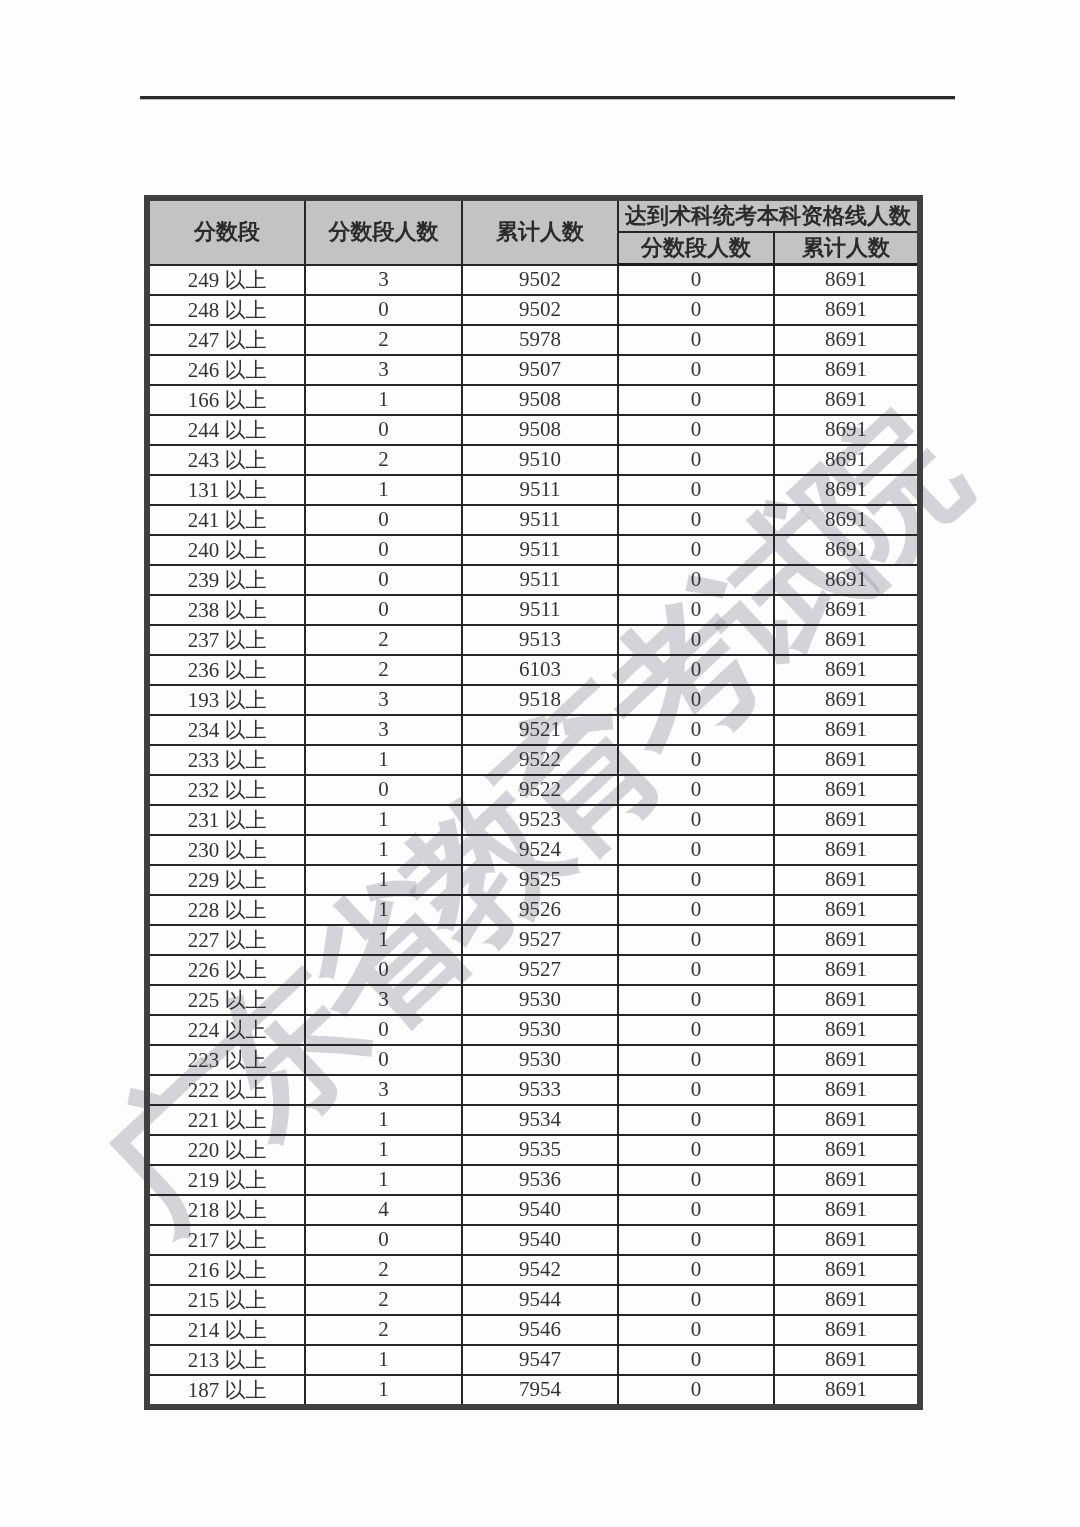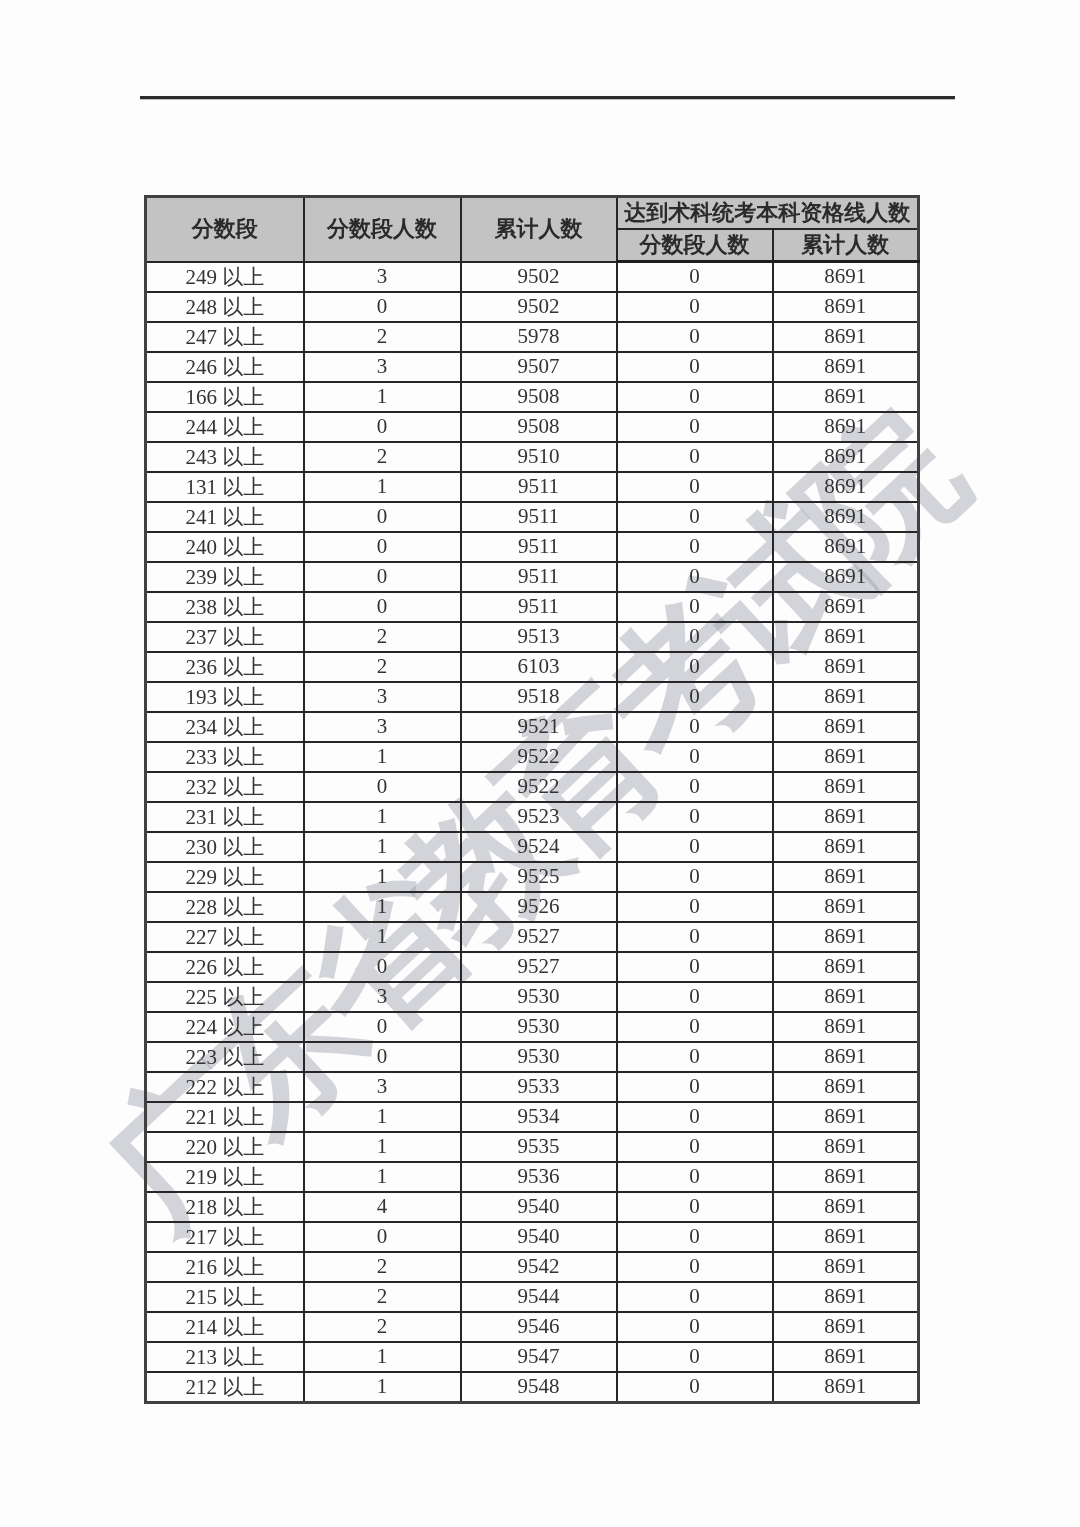--- a/index.html
+++ b/index.html
@@ -52,21 +52,21 @@
   }
   table.score-table th,
   table.score-table td {
     border: 2px solid #262626;
     text-align: center;
     vertical-align: middle;
     padding: 0;
     overflow: hidden;
   }
   table.score-table {
-    border: 3px solid #404040;
+    border: 6px solid #404040;
     font-family: Liberation Serif, serif;
   }
   table.score-table thead th {
     background: #c3c3c3;
     font-weight: bold;
     font-size: 22px;
   }
   table.score-table thead tr:last-child th {
     border-bottom: 3px solid #1d1d1d;
   }
@@ -362,22 +362,22 @@
           <td>8691</td>
         </tr>
         <tr>
           <td>213 以上</td>
           <td>1</td>
           <td>9547</td>
           <td>0</td>
           <td>8691</td>
         </tr>
         <tr>
-          <td>212 以上</td>
-          <td>1</td>
-          <td>9548</td>
+          <td>187 以上</td>
+          <td>1</td>
+          <td>7954</td>
           <td>0</td>
           <td>8691</td>
         </tr>
       </tbody>
   </table>
 
 </div>
 
 </body></html>

